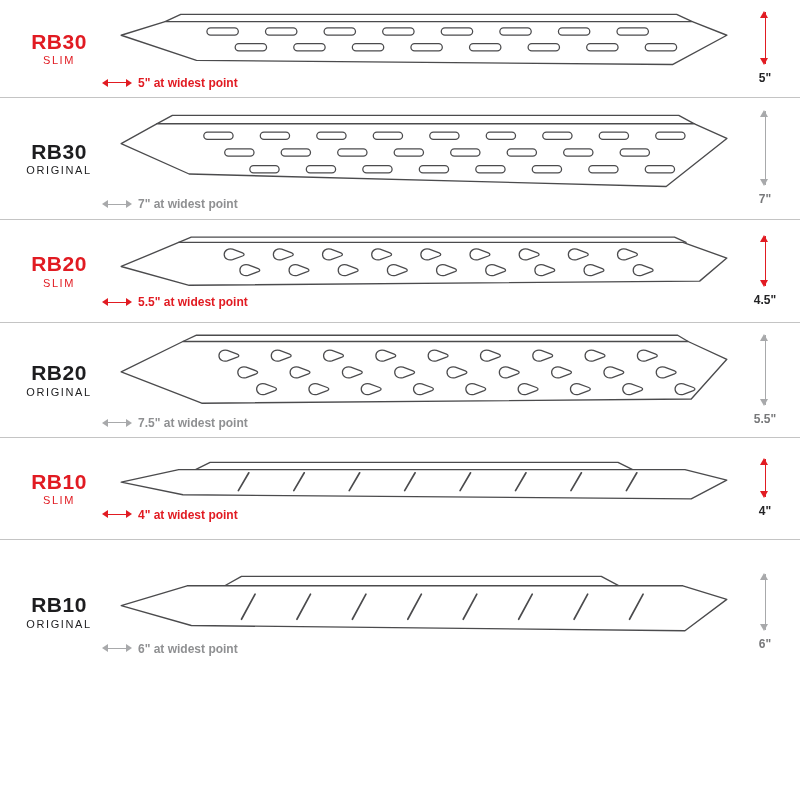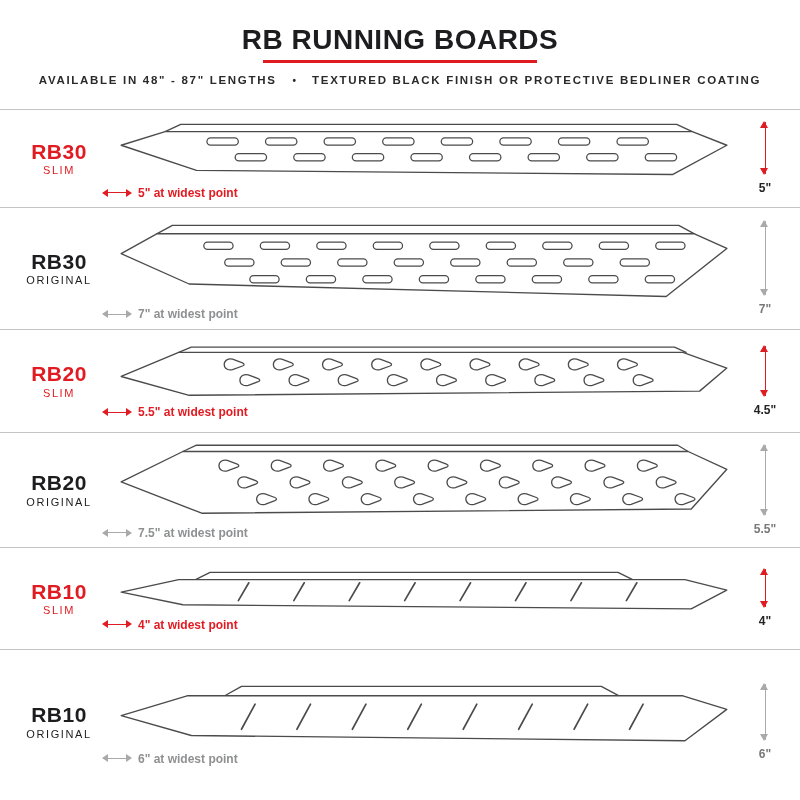--- a/index.html
+++ b/index.html
@@ -76,29 +76,20 @@
   .bd { fill:#fff; stroke:#4b4b4d; stroke-width:1.3; stroke-linejoin:round; }
   .ln { fill:none; stroke:#4b4b4d; stroke-width:1.3; stroke-linejoin:round; stroke-linecap:round; }
   .slot { fill:#fff; stroke:#4b4b4d; stroke-width:1.2; }
   .slash { stroke:#4b4b4d; stroke-width:1.6; stroke-linecap:round; }
 </style>
 </head>
 <body>
 
 <div class="page">
 
-  <header class="header">
-    <h1 class="title">RB RUNNING BOARDS</h1>
-    <div class="title-underline"></div>
-    <div class="subtitle">
-      <span>AVAILABLE IN 48" - 87" LENGTHS</span>
-      <span class="dot">•</span>
-      <span>TEXTURED BLACK FINISH OR PROTECTIVE BEDLINER COATING</span>
-    </div>
-  </header>
 
   <section class="row slim r1">
     <div class="label">
       <div class="model">RB30</div>
       <div class="variant">SLIM</div>
     </div>
     <div class="draw">
       <svg viewBox="0 0 585 62">
         <path class="bd" d="M60,7 L534,7 L549,14 L45,14 Z"></path>
         <path class="bd" d="M3,27 L45,14 L549,14 L582,27 L530,55 L75,51 Z"></path>

